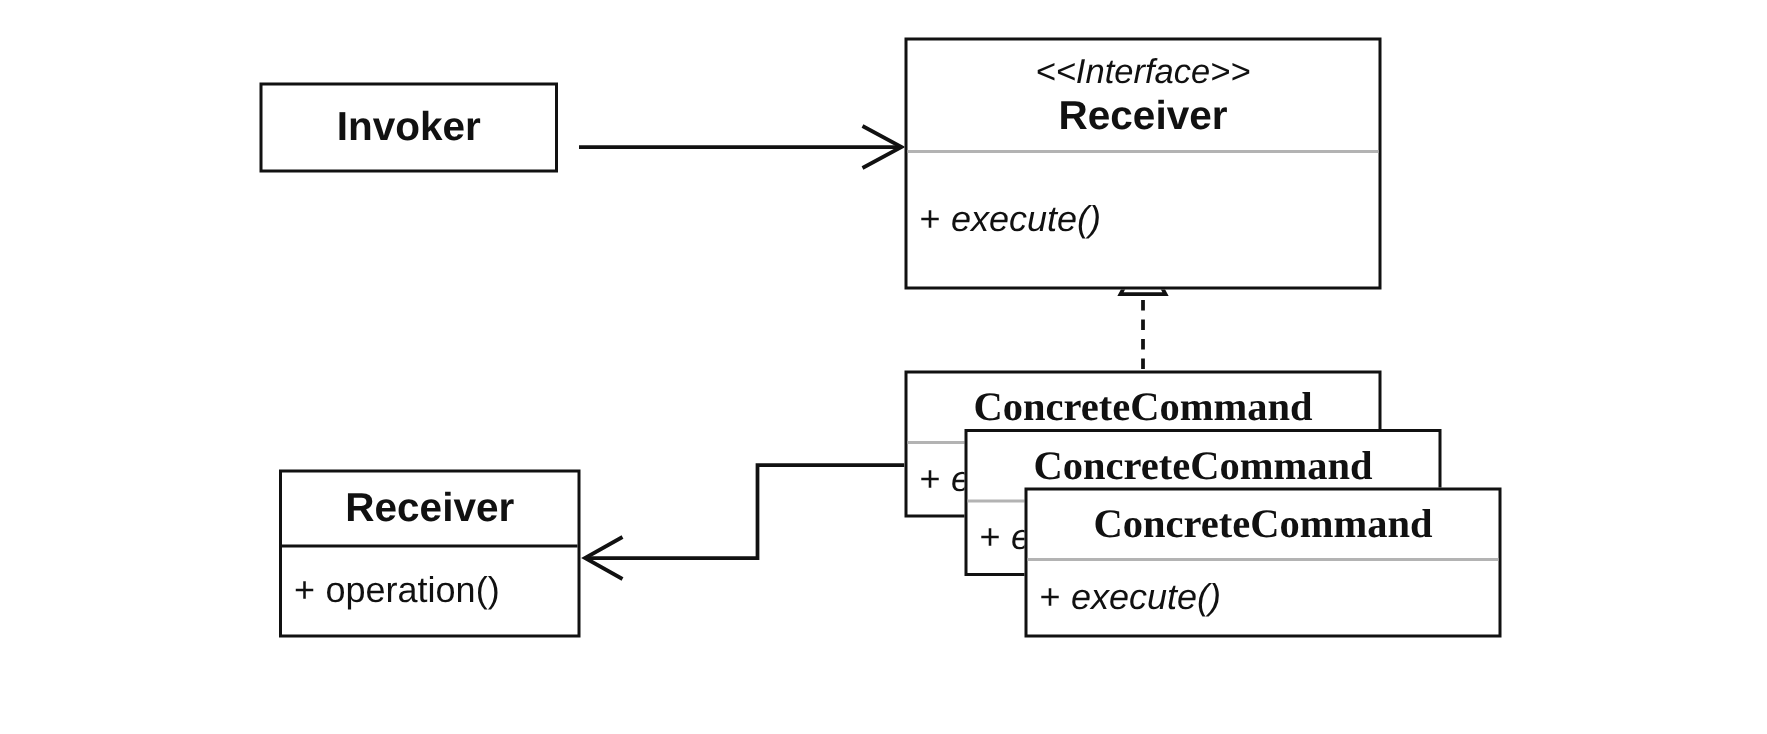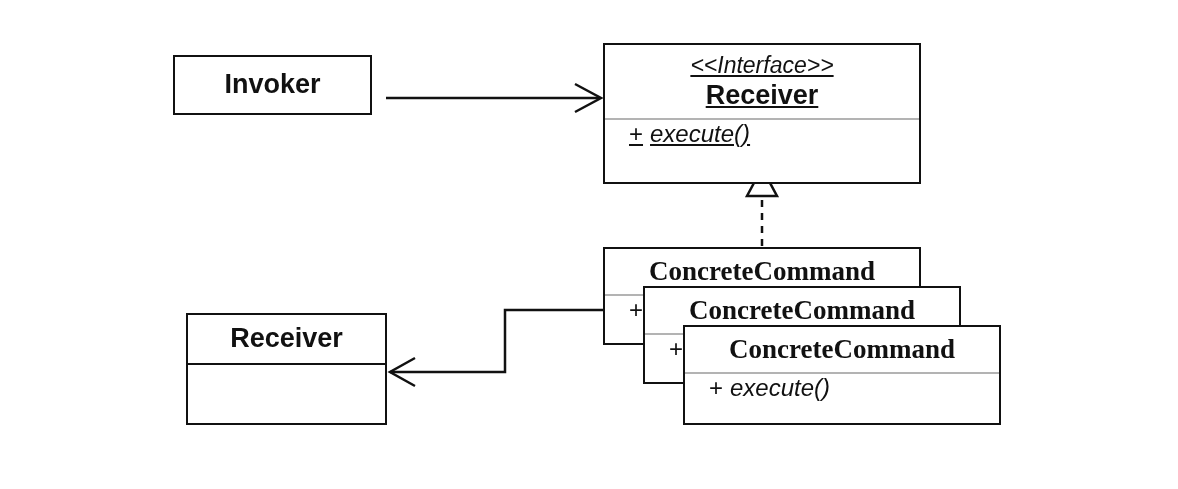--- a/index.html
+++ b/index.html
@@ -68,36 +68,35 @@
   .stereotype {
     font-style: italic;
     font-size: 23px;
     line-height: 1.2;
     white-space: nowrap;
   }
   .body-sec {
     box-sizing: border-box;
     flex: 1;
     display: flex;
-    align-items: flex-start;
+    align-items: center;
     padding-left: 8px;
     overflow: hidden;
-    margin-left: 16px;
   }
   .method {
     font-size: 24px;
     white-space: nowrap;
   }
   .method .prefix { font-style: normal; margin-right: 7px; }
   .method .name.italic { font-style: italic; }
 
   
   .invoker  { left: 173px; top: 55px;  width: 199px; height: 60px;  z-index: 1; }
   .invoker .title-sec { flex: 1; }
-  .command  { left: 603px; top: 43px;  width: 318px; height: 141px; z-index: 1; text-decoration: underline; }
+  .command  { left: 603px; top: 25px;  width: 318px; height: 168px; z-index: 1; }
   .command .title-sec { height: 75px; }
   .receiver { left: 186px; top: 313px; width: 201px; height: 112px; z-index: 1; }
   .receiver .title-sec { height: 50px; align-items: center; }
   .cc { width: 318px; height: 98px; }
   .cc .title-sec { height: 47px; font-family: Liberation Serif, serif; }
   .cc1 { left: 603px; top: 247px; z-index: 1; }
   .cc2 { left: 643px; top: 286px; z-index: 2; }
   .cc3 { left: 683px; top: 325px; height: 100px; z-index: 3; }
 </style>
 </head>
@@ -165,15 +164,20 @@
       <div class="method">
         <span class="prefix">+</span><span class="name italic">execute()</span>
       </div>
     </div>
   </div>
 
   <div class="uml-box receiver">
     <div class="title-sec div-black">
       <div class="class-title">Receiver</div>
     </div>
+    <div class="body-sec">
+      <div class="method">
+        <span class="prefix">+</span><span class="name">operation()</span>
+      </div>
+    </div>
   </div>
 
 </div>
 
 </body></html>

